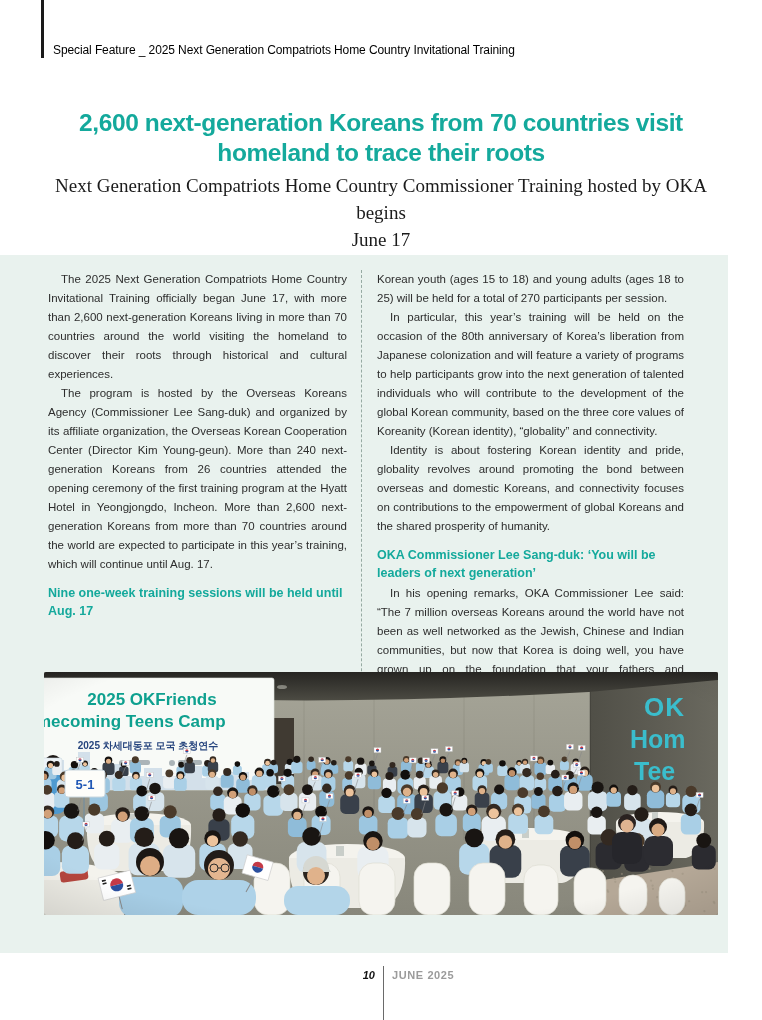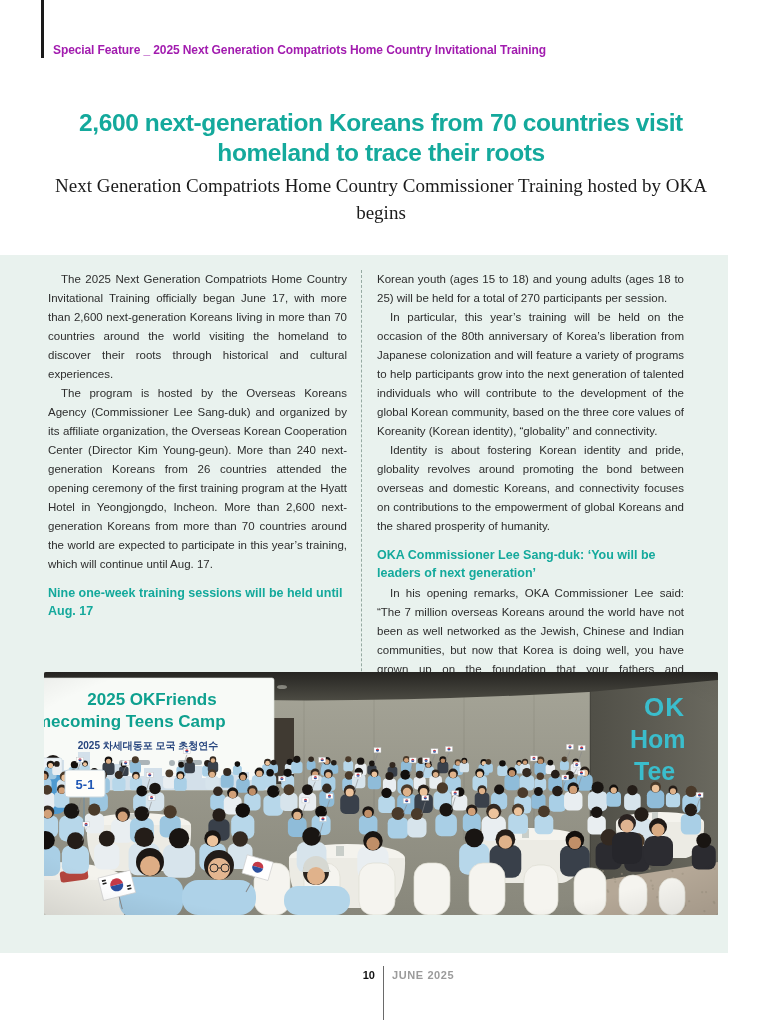--- a/index.html
+++ b/index.html
@@ -7,21 +7,21 @@
     --band:#e9f2ee;
     --muted:#9b9b9b;
   }
   html,body{margin:0;padding:0;}
   body{
     width:762px;height:1020px;position:relative;background:#ffffff;
     font-family:"Liberation Sans",sans-serif;overflow:hidden;
   }
   .kicker-rule{position:absolute;left:41px;top:0;width:3px;height:58px;background:#1a1a1a;}
   .kicker{
-    position:absolute;left:53px;top:43px;font-size:12px;font-weight:bold;color:#a21caf;
+    position:absolute;left:53px;top:43px;font-size:12px;font-weight:normal;color:#000000;
     letter-spacing:-0.1px;white-space:nowrap;
   }
   .headline{
     position:absolute;left:40px;right:40px;top:104px;margin:4px;text-align:center;
     color:var(--accent);font-size:24.5px;line-height:30px;font-weight:bold;letter-spacing:-0.4px;
   }
   .headline span{display:block;}
   .deck{
     position:absolute;left:40px;right:40px;top:172px;text-align:center;
     font-family:"Liberation Serif",serif;font-size:19px;line-height:27px;color:#1b1b1b;
@@ -37,38 +37,39 @@
   .band p.cont{text-indent:0;}
   .subhead{
     margin:10px 0 2px;font-size:12.5px;line-height:18px;color:var(--accent);
     text-align:left;font-weight:bold;
   }
   .photo{
     position:absolute;left:44px;top:417px;width:674px;height:243px;margin:0;
     border-radius:2px;overflow:hidden;background:#8a897d;
   }
   .caption{position:absolute;left:48px;top:668px;font-size:9.5px;color:#3a3a3a;}
-  .pageno{position:absolute;top:969px;left:349px;width:26px;text-align:right;font-size:11px;font-weight:bold;color:#111;}
+  .pageno{position:absolute;top:969px;left:349px;width:26px;text-align:right;font-size:11px;font-weight:bold;color:#111;font-style:italic;}
   .issue{position:absolute;top:969px;left:392px;font-size:11px;color:var(--muted);letter-spacing:0.6px;font-weight:bold;}
   .footer-line{position:absolute;left:383px;top:966px;width:1px;height:54px;background:#6a6a6a;}
   svg text{font-family:"Liberation Sans",sans-serif;}
 </style>
 </head>
 <body>
 
 <div class="kicker-rule"></div>
 <div class="kicker">Special Feature _ 2025 Next Generation Compatriots Home Country Invitational Training</div>
 
 <h1 class="headline">
   <span>2,600 next-generation Koreans from 70 countries visit</span>
   <span>homeland to trace their roots</span>
 </h1>
 
 <div class="deck">
   <span>Next Generation Compatriots Home Country Commissioner Training hosted by OKA begins</span>
+  <span>June 17</span>
 </div>
 
 <div class="band">
   <div class="cols">
     <div class="col-left">
       <p>The 2025 Next Generation Compatriots Home Country Invitational Training officially began June 17, with more than 2,600 next-generation Koreans living in more than 70 countries around the world visiting the homeland to discover their roots through historical and cultural experiences.</p>
       <p>The program is hosted by the Overseas Koreans Agency (Commissioner Lee Sang-duk) and organized by its affiliate organization, the Overseas Korean Cooperation Center (Director Kim Young-geun). More than 240 next-generation Koreans from 26 countries attended the opening ceremony of the first training program at the Hyatt Hotel in Yeongjongdo, Incheon. More than 2,600 next-generation Koreans from more than 70 countries around the world are expected to participate in this year’s training, which will continue until Aug. 17.</p>
       <h3 class="subhead">Nine one-week training sessions will be held until Aug. 17</h3>
     </div>
     <div class="col-right">

